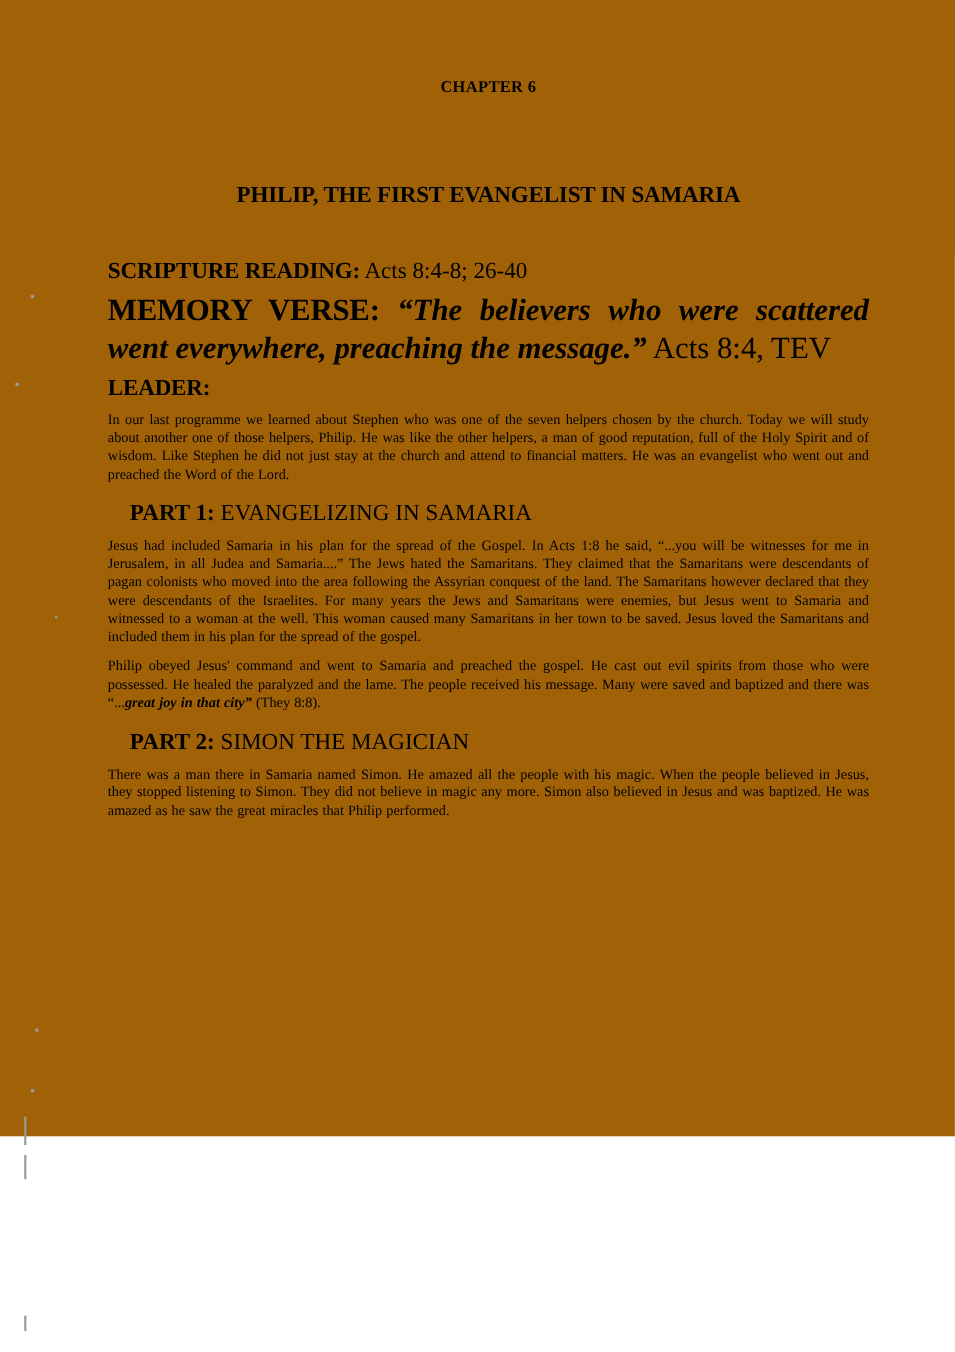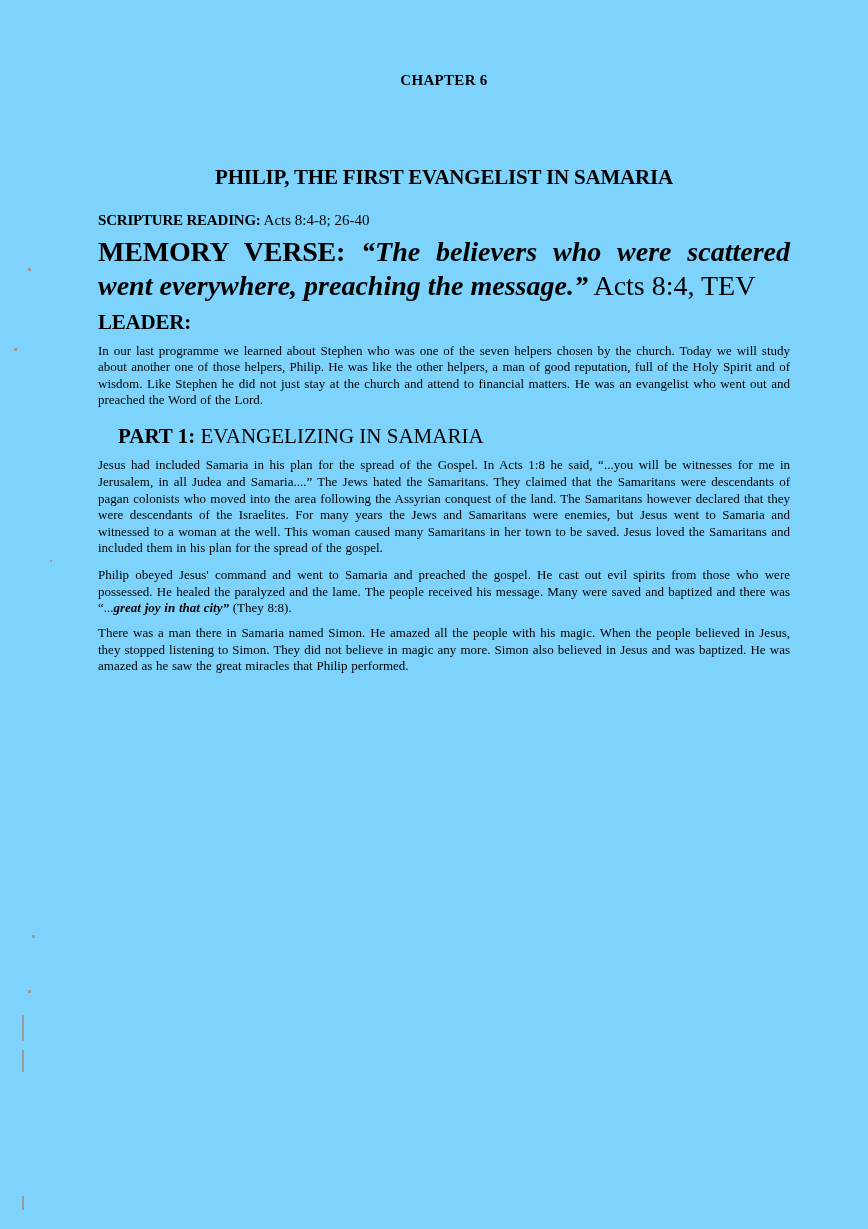--- a/index.html
+++ b/index.html
@@ -12,22 +12,22 @@
     height: 1229px;
     position: relative;
     font-family: "Liberation Serif", serif;
     color: #000000;
     overflow: hidden;
   }
   .page {
     position: absolute;
     left: 0; top: 0;
     width: 868px;
-    height: 1229px;
-    background: #7dd3fc;
+    height: 1033px;
+    background: #a16207;
   }
   .content {
     position: absolute;
     left: 98px;
     top: 60px;
     width: 692px;
   }
   .chapter-head {
     text-align: center;
     font-weight: bold;
@@ -38,22 +38,22 @@
   }
   .doc-title {
     text-align: center;
     font-weight: bold;
     font-size: 21px;
     margin-top: 76px;
     margin-bottom: 0;
     letter-spacing: -0.2px;
   }
   .label-line {
-    font-size: 15px;
-    margin-top: 21px;
+    font-size: 21px;
+    margin-top: 44px;
     line-height: 1.22;
   }
   .label-line .lbl {
     font-weight: bold;
     letter-spacing: -0.2px;
   }
   .label-line .val {
     font-weight: normal;
   }
   .memory {
@@ -166,19 +166,22 @@
     <div class="part-head">
       <span class="pnum">PART 1:</span><span class="ptext"> EVANGELIZING IN SAMARIA</span>
     </div>
 
     <p class="body">Jesus had included Samaria in his plan for the spread of the Gospel. In Acts 1:8 he said, “...you will be witnesses for me in Jerusalem, in all Judea and Samaria....” The Jews hated the Samaritans. They claimed that the Samaritans were descendants of pagan colonists who moved into the area following the Assyrian conquest of the land. The Samaritans however declared that they were descendants of the Israelites. For many years the Jews and Samaritans were enemies, but Jesus went to Samaria and witnessed to a woman at the well. This woman caused many Samaritans in her town to be saved. Jesus loved the Samaritans and included them in his plan for the spread of the gospel.</p>
 
     <p class="body tight">
       <span>Philip obeyed Jesus' command and went to Samaria and preached the gospel. He cast out evil spirits from those who were possessed. He healed the paralyzed and the lame. The people received his message. Many were saved and baptized and there was “...</span><span class="emph-ital-bold">great joy in that city”</span><span> (They 8:8).</span>
     </p>
 
+    <div class="part-head">
+      <span class="pnum">PART 2:</span><span class="ptext"> SIMON THE MAGICIAN</span>
+    </div>
 
     <p class="body">There was a man there in Samaria named Simon. He amazed all the people with his magic. When the people believed in Jesus, they stopped listening to Simon. They did not believe in magic any more. Simon also believed in Jesus and was baptized. He was amazed as he saw the great miracles that Philip performed.</p>
 
   </div>
 
 
 </div>
 
 </body></html>

